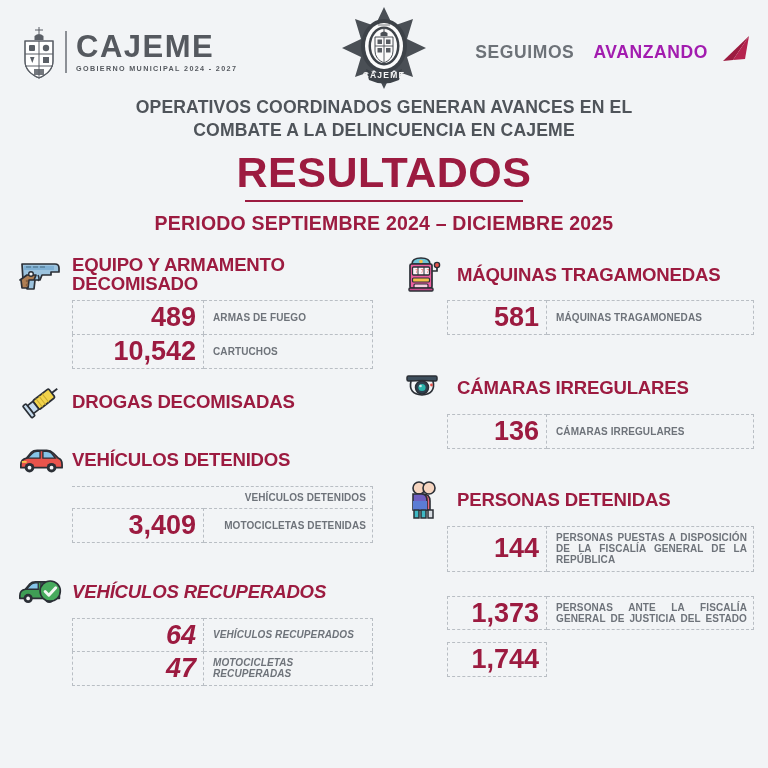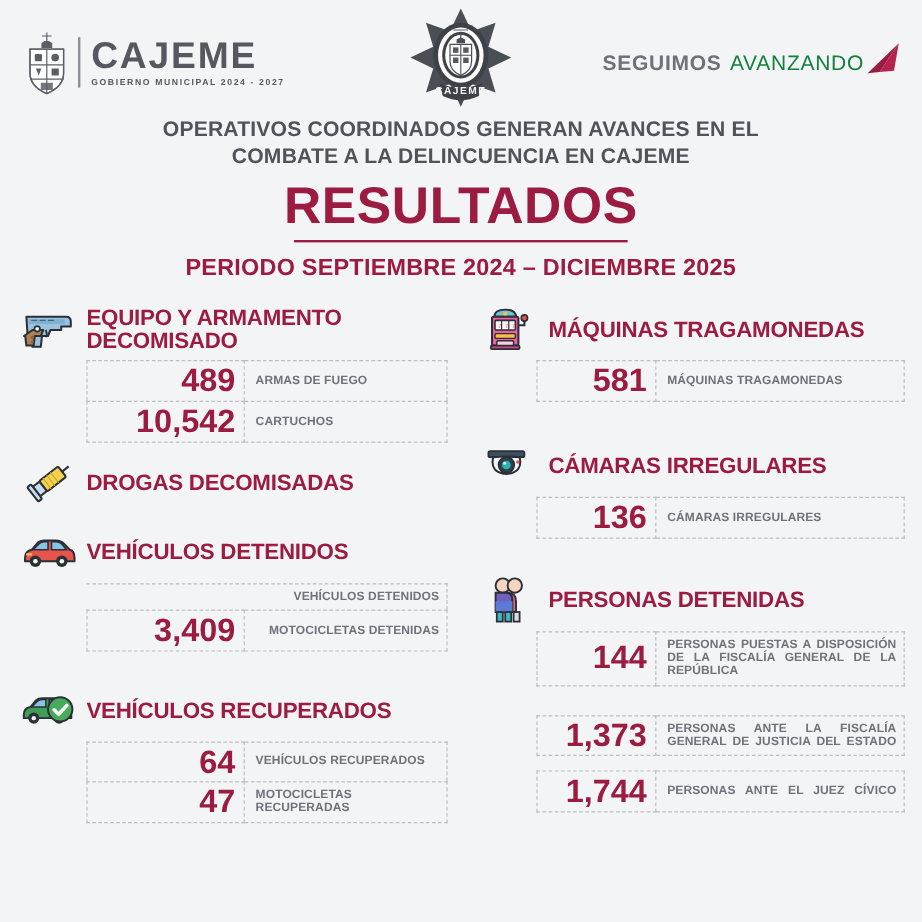--- a/index.html
+++ b/index.html
@@ -36,26 +36,26 @@
     color:#55595f; margin-top:3px; white-space:nowrap;
   }
 
   
   .badge-wrap {
     position:absolute; left:50%; top:6px; transform:translateX(-50%);
     width:86px; height:84px;
   }
 
   
-  .logo-slogan { display:flex; align-items:center; gap:0; }
+  .logo-slogan { display:flex; align-items:center; gap:12px; }
   .slogan-seguimos {
     font-size:17.5px; font-weight:bold; letter-spacing:.6px; color:#6d7278;
   }
   .slogan-avanzando {
-    font-size:17.5px; font-weight:normal; letter-spacing:.6px; color:#15803d;
+    font-size:17.5px; font-weight:bold; letter-spacing:.6px; color:#a21caf;
     margin-left:7px;
   }
   .slogan-swoosh { margin-left:-4px; }
 
   
   .titles { text-align:center; margin-top:4px; }
   .title-line {
     font-size:17.6px; font-weight:bold; color:#4f545a;
     letter-spacing:.15px; line-height:1.32;
   }
@@ -285,21 +285,21 @@
         </div>
         <div class="srow sp-tall">
           <div class="snum">3,409</div>
           <div class="slbl">
             <div class="slbl-main">MOTOCICLETAS DETENIDAS</div>
           </div>
         </div>
       </div>
     </div>
 
-    <div class="section" style="margin-top:28px;">
+    <div class="section" style="margin-top:28px;font-style:italic;">
       <div class="sec-head">
         <span class="sec-icon">
           <svg width="50" height="36" viewBox="0 0 50 36">
             <path d="M2 22 q0 -6 6 -7 l5 -6 q2 -2 6 -2 h10 q4 0 7 3 l5 5 q4 1 4 7 v3 h-43 z" fill="#3f9e55" stroke="#2b2f36" stroke-width="1.8" stroke-linejoin="round"></path>
             <path d="M14 10 q1.5 -2 5 -2 h3 v7 h-13 z" fill="#86c5e8" stroke="#2b2f36" stroke-width="1.4"></path>
             <path d="M25 8 h4 q3 0 5 2 l4 5 h-13 z" fill="#86c5e8" stroke="#2b2f36" stroke-width="1.4"></path>
             <circle cx="11" cy="25" r="5" fill="#2b2f36"></circle>
             <circle cx="11" cy="25" r="2" fill="#f2f4f6"></circle>
             <circle cx="34" cy="25" r="5" fill="#2b2f36"></circle>
             <circle cx="34" cy="25" r="2" fill="#f2f4f6"></circle>
@@ -426,21 +426,18 @@
             <div class="slbl-main justify">PERSONAS ANTE LA FISCALÍA GENERAL DE JUSTICIA DEL ESTADO</div>
           </div>
         </div>
       </div>
     </div>
 
     <div class="section" style="margin-top:12px;">
       <div class="stats" style="margin-left:52px;margin-right:6px;">
         <div class="srow sp-tall">
           <div class="snum nw">1,744</div>
-          <div class="slbl">
-            <div class="slbl-main justify">PERSONAS ANTE EL JUEZ CÍVICO</div>
-          </div>
         </div>
       </div>
     </div>
 
   </div>
 </div>
 
 </body></html>

